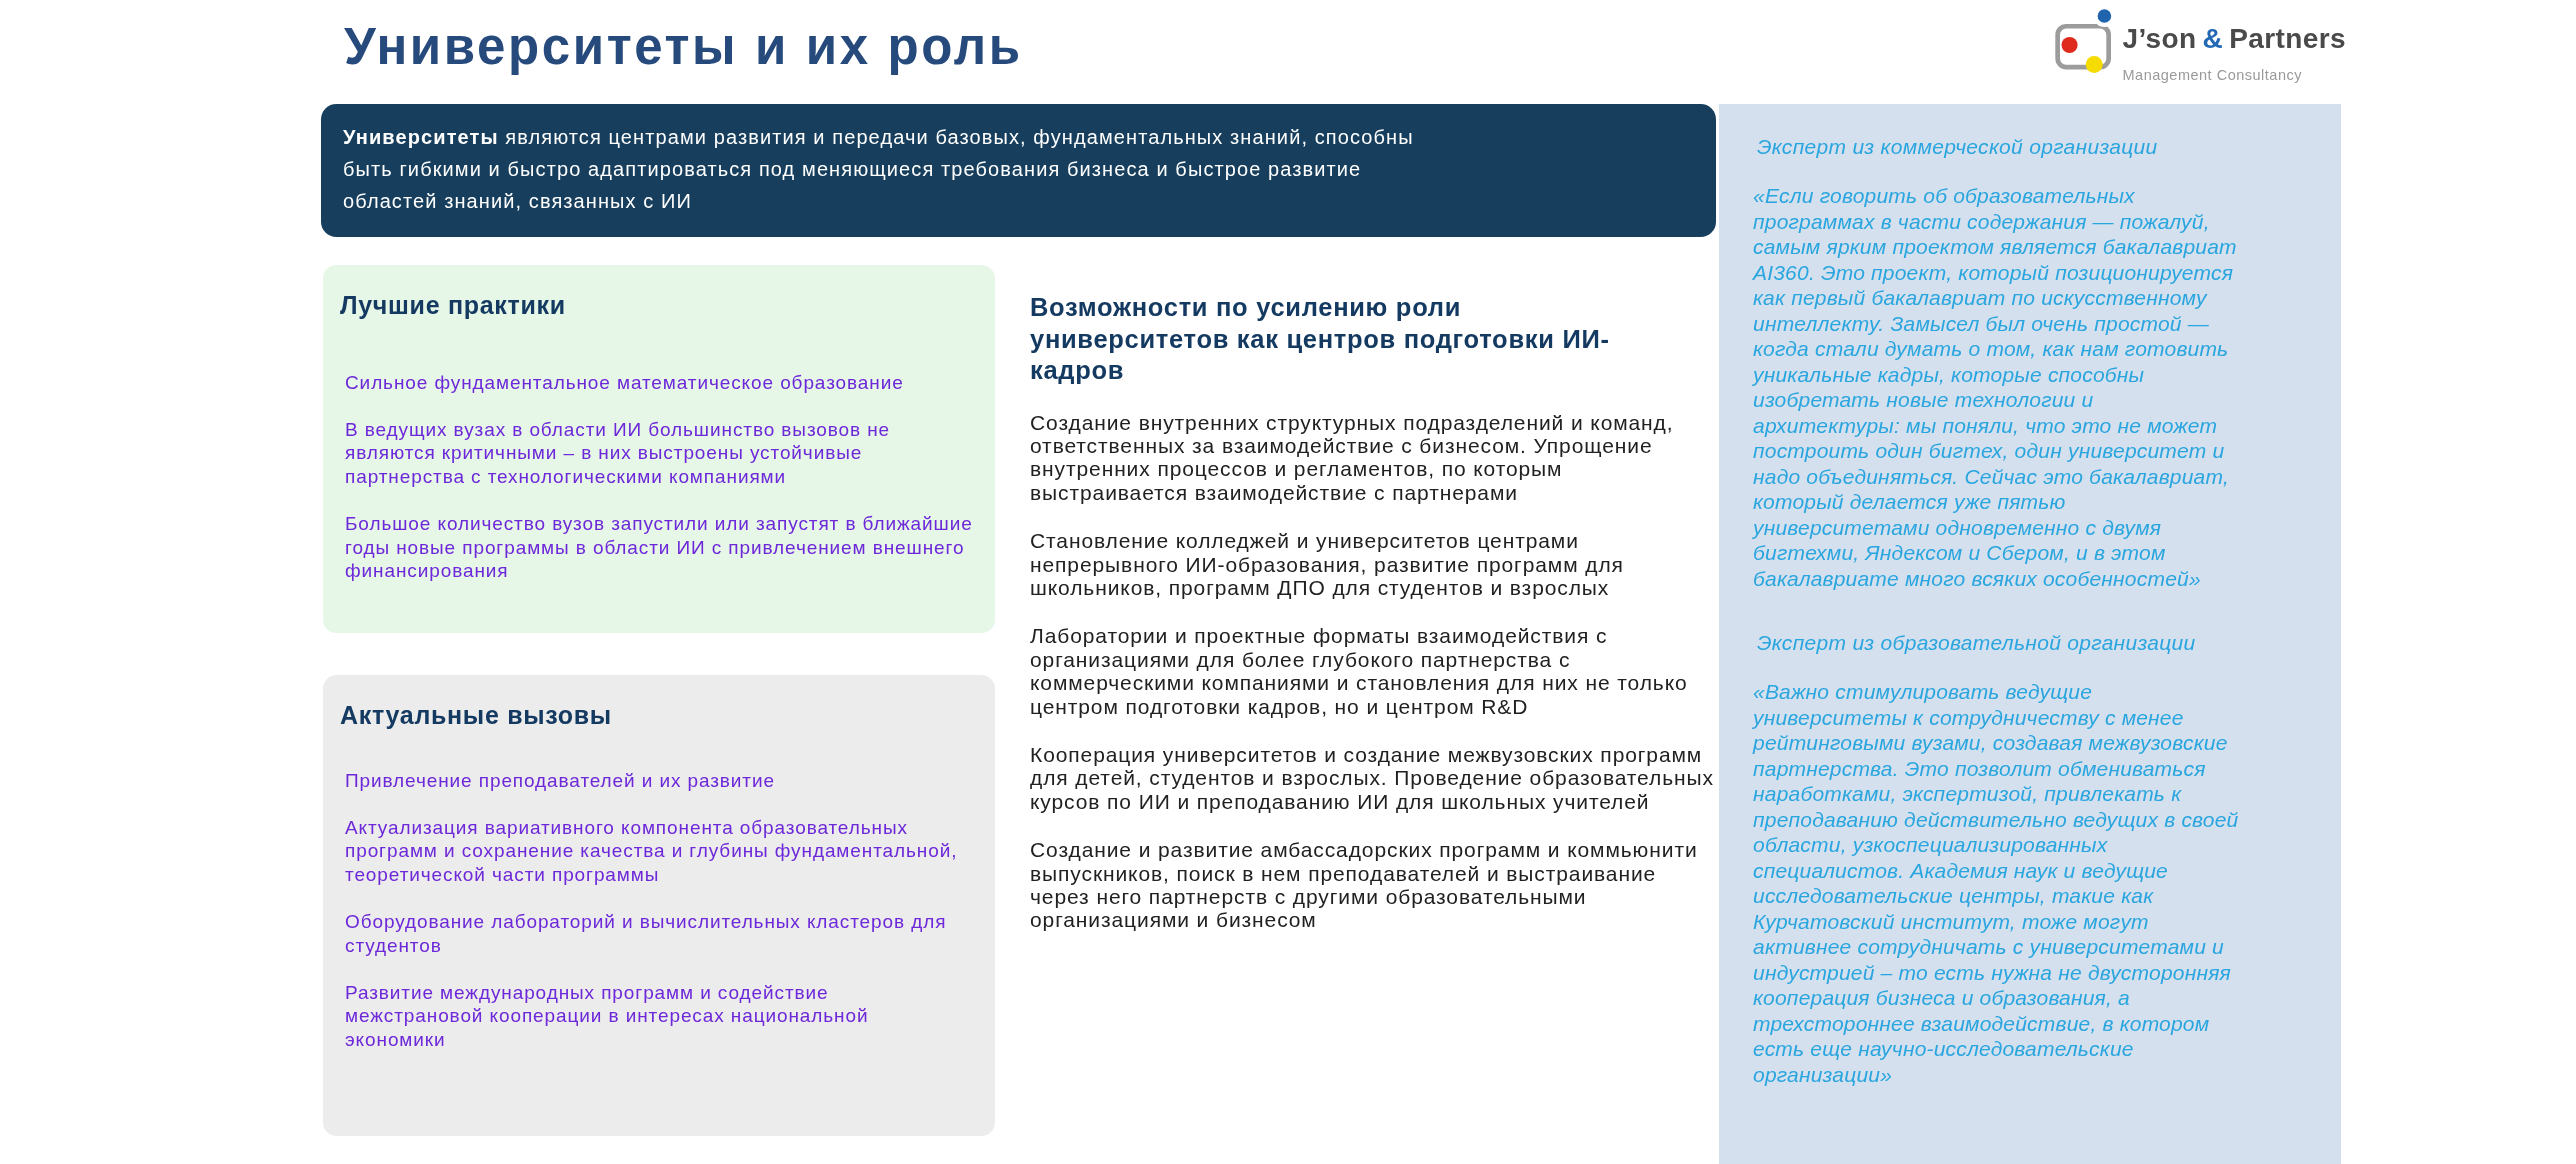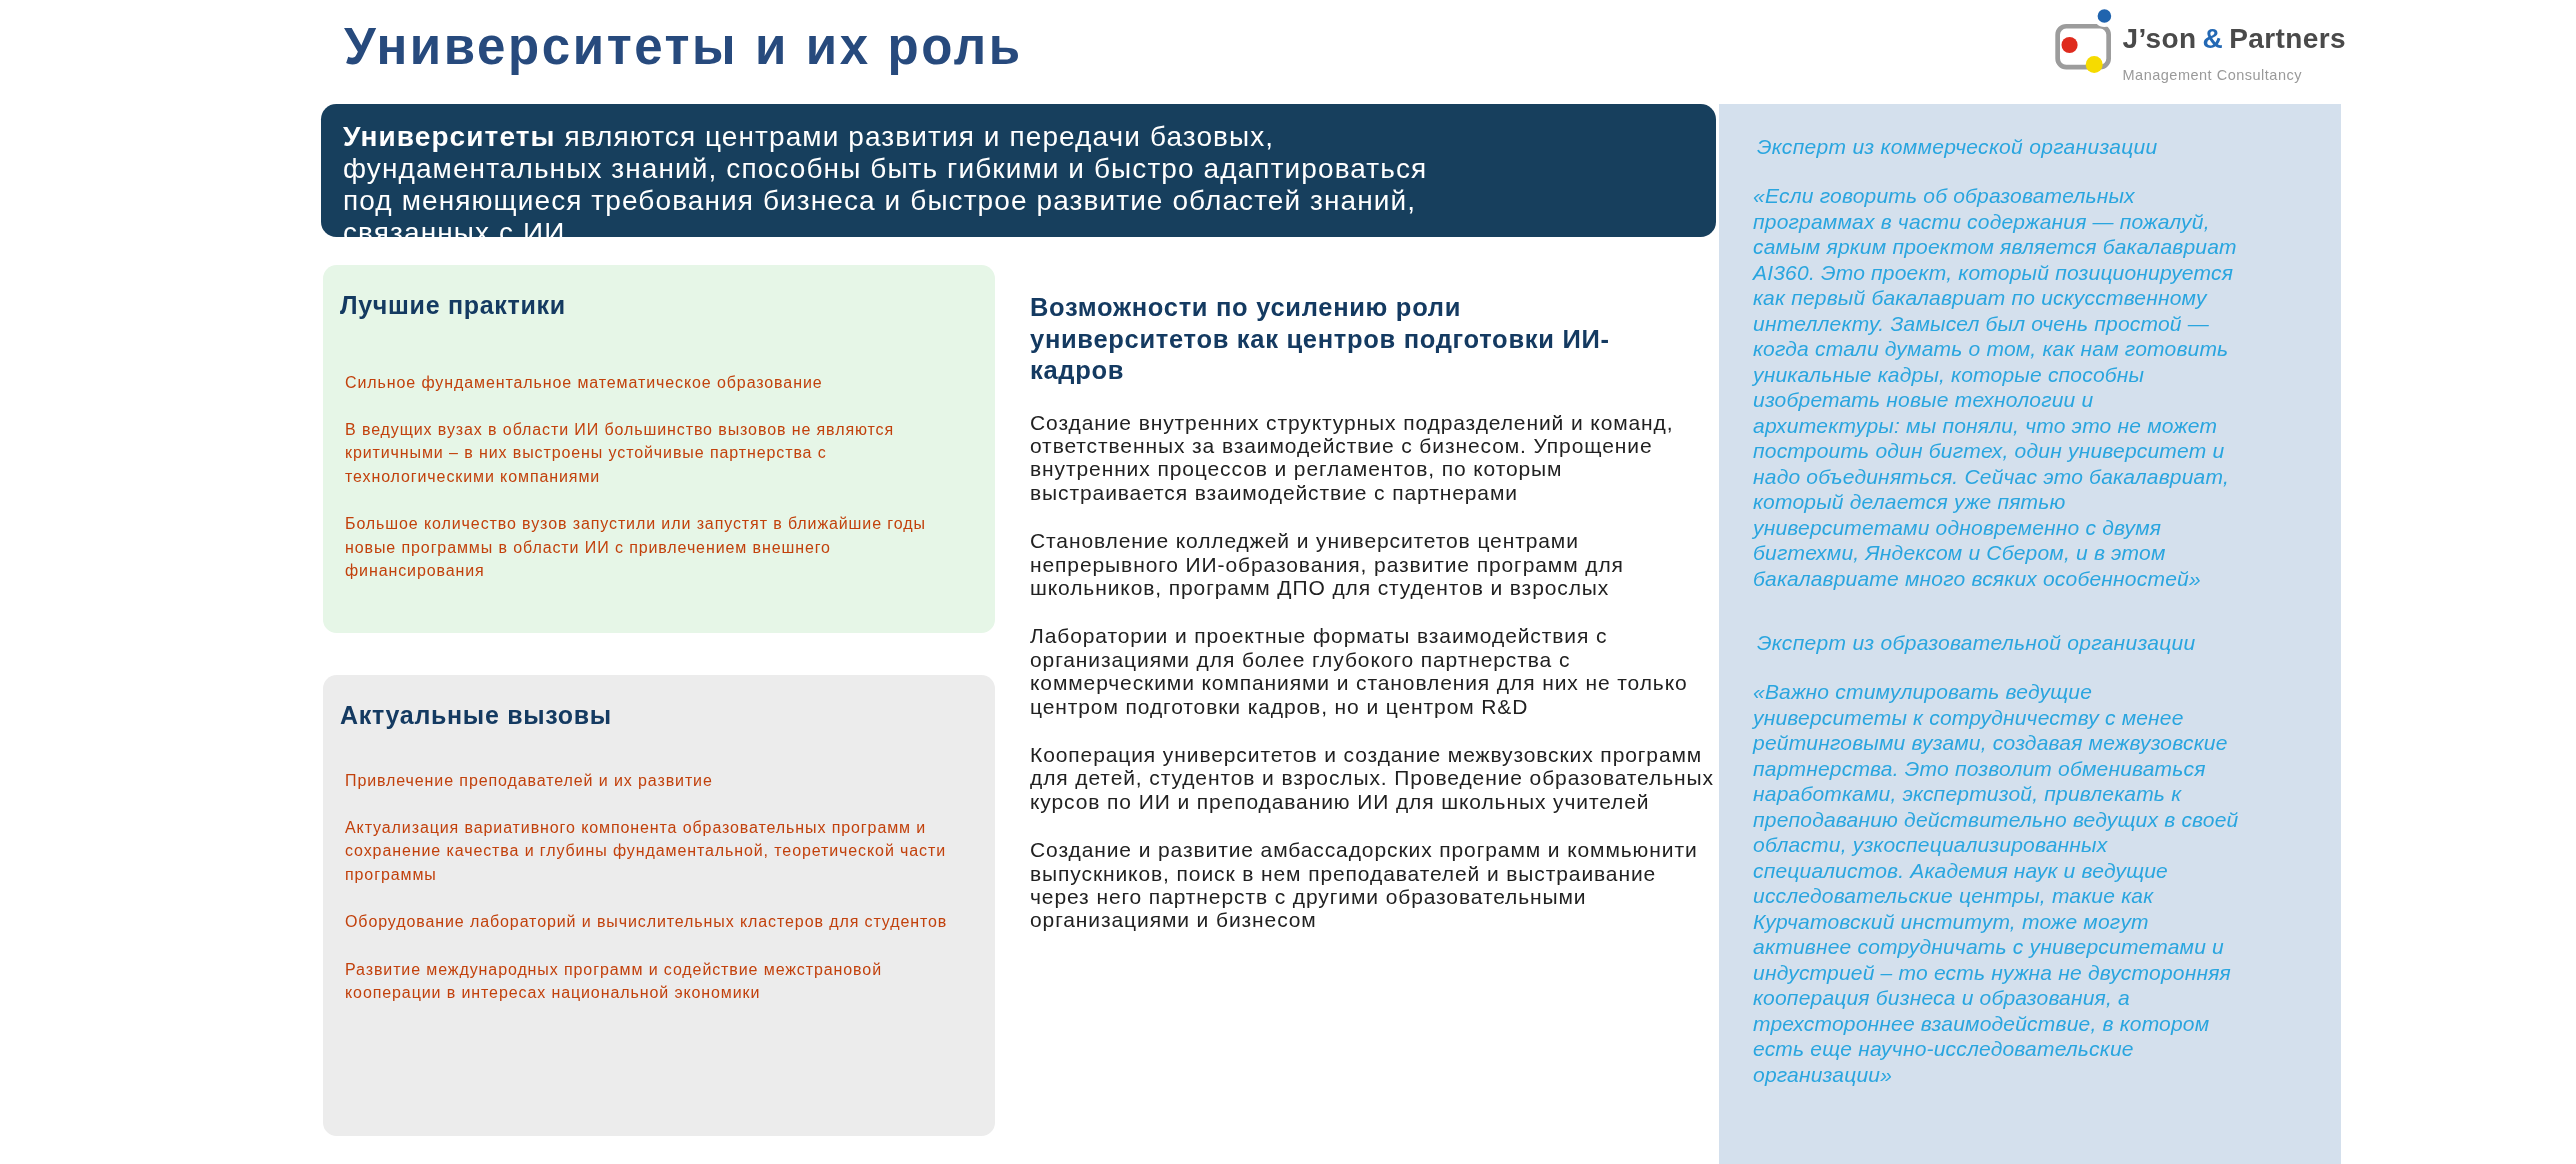--- a/index.html
+++ b/index.html
@@ -28,37 +28,37 @@
   .logo-name .amp { color:#2368b4; margin:0 6px; }
   .logo-sub { font-size:14.5px; color:#9a9a9a; letter-spacing:0.5px; margin-top:14px; }
 
   
   .banner {
     left:309px; top:104px; width:1395px; height:133px;
     background:#173f5d; border-radius:15.3px;
     box-sizing:border-box; padding:17px 22px;
   }
   .banner-text {
-    color:#ffffff; font-size:28px; line-height:32px;
+    color:#ffffff; font-size:20px; line-height:32px;
     letter-spacing:1.1px; max-width:1114px;
   }
   .banner-lead { font-weight:700; }
 
   
   .box { border-radius:13.6px; box-sizing:border-box; }
   .box-green { left:311px; top:265px; width:672px; height:368px; background:#e6f6e7; }
   .box-gray  { left:311px; top:675px; width:672px; height:461px; background:#ececec; }
   .box-title {
     margin:25.5px 17px 0;
     font-size:25px; font-weight:700; color:#143a61; letter-spacing:0.7px;
   }
   .box-items { margin:39px 22px 0; }
   .box-green .box-items { margin-top:51px; }
   .box-items p {
-    font-size:16px; line-height:23.4px; color:#c2410c;
+    font-size:19px; line-height:23.4px; color:#6d28d9;
     letter-spacing:0.9px; margin:0 0 24px;
   }
 
   
   .mid { left:1018px; top:292px; width:691px; }
   .mid-title {
     font-size:25.5px; line-height:31.5px; font-weight:700; color:#143a61;
     letter-spacing:0.7px; width:616px; margin:0 0 24px;
   }
   .mid p {

